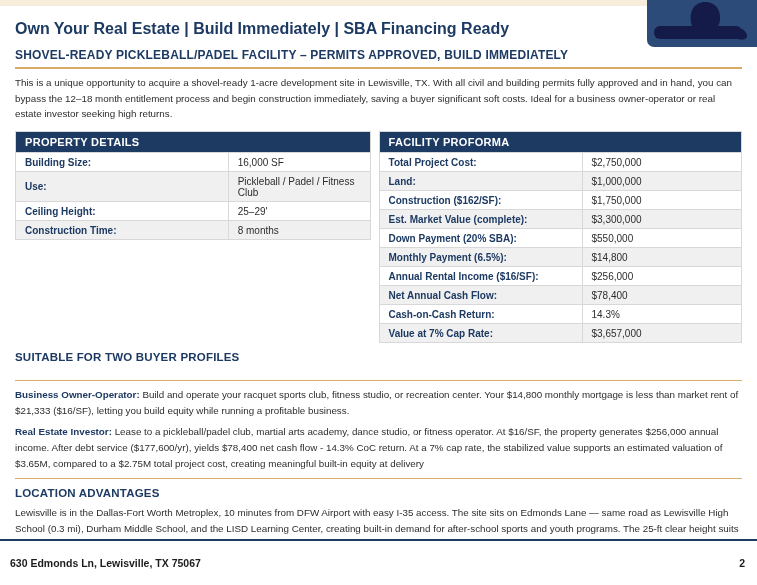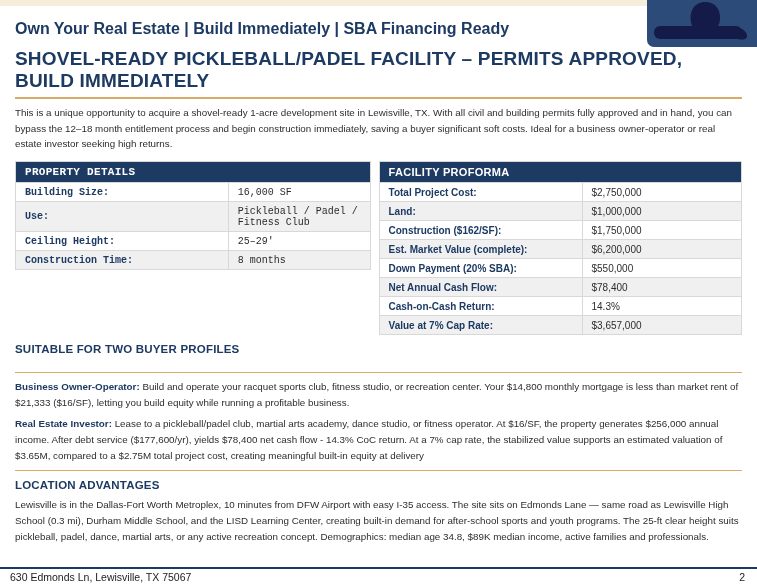--- a/index.html
+++ b/index.html
@@ -27,30 +27,30 @@
   }
   .logo-block svg{ display:block; width:100%; height:100%; }
 
   
   main{ padding:0 15px; }
   .tagline{
     text-align:left; color:var(--navy,#1d3a63); font-weight:bold;
     font-size:16px; margin:14px 0 10px 0;
   }
   h1{
-    color:var(--navy,#1d3a63); font-size:19px; font-weight:bold;
+    color:var(--navy,#1d3a63); font-size:12px; font-weight:bold;
     padding-bottom:5px; border-bottom:2px solid var(--gold-line,#d9ab68);
     margin-bottom:6px; letter-spacing:.2px;
   }
   .intro{ font-size:9.8px; line-height:1.6; color:#2d2d2d; margin-bottom:9px; }
 
   
   .tables{ display:flex; gap:8px; align-items:flex-start; }
   table{ border-collapse:collapse; font-size:10px; border:1px solid #d8d8d8; }
-  table.property{ width:357px;font-family:Liberation Mono, monospace; }
+  table.property{ width:357px; }
   table.financial{ width:365px; }
   th{
     background:var(--navy,#1d3a63); color:#ffffff; text-align:left;
     font-size:11px; padding:4px 9px; letter-spacing:.3px;
   }
   td{ padding:3.5px 9px; border-top:1px solid #d8d8d8; }
   td.lbl{ font-weight:bold; color:var(--navy,#1d3a63); width:60%; border-right:1px solid #d8d8d8; }
   table.financial td.lbl{ width:56%; }
   tbody tr:nth-child(even){ background:var(--alt-row,#f0f0f0); }
 
@@ -59,24 +59,24 @@
     color:var(--navy,#1d3a63); font-size:11.5px; font-weight:bold;
     margin-top:8px; letter-spacing:.2px;
   }
   h2.underlined{ border-bottom:1.5px solid var(--gold-line,#d9ab68); padding-bottom:17px; }
   .body-p{ font-size:9.8px; line-height:1.6; margin-top:6px; color:#2d2d2d; }
   .body-p b{ color:var(--navy,#1d3a63); }
   hr.gold{ border:none; border-top:1.5px solid var(--gold-line,#d9ab68); margin-top:7px; }
 
   
   .footer{
-    position:absolute; left:0; right:0; bottom:0; height:18px;
+    position:absolute; left:0; right:0; bottom:0; height:46px;
     border-top:2px solid var(--navy,#1d3a63); background:#fff;
     display:flex; justify-content:space-between; align-items:center;
-    padding:0 12px 0 10px; font-size:10.5px; color:#1c1c1c;
+    padding:0 12px 0 10px; font-size:10.5px; color:#1c1c1c;font-weight:bold;
   }
 </style>
 </head>
 <body>
 
 <div class="page">
 
   <div class="logo-block">
     <svg viewBox="0 0 110 47" aria-hidden="true">
       <g fill="var(--logo-ink,#141b49)">
@@ -135,25 +135,33 @@
             <tr>
               <td class="lbl">Land:</td>
               <td class="val">$1,000,000</td>
             </tr>
             <tr>
               <td class="lbl">Construction ($162/SF):</td>
               <td class="val">$1,750,000</td>
             </tr>
             <tr>
               <td class="lbl">Est. Market Value (complete):</td>
-              <td class="val">$6,200,000</td>
+              <td class="val">$3,300,000</td>
             </tr>
             <tr>
               <td class="lbl">Down Payment (20% SBA):</td>
               <td class="val">$550,000</td>
+            </tr>
+            <tr>
+              <td class="lbl">Monthly Payment (6.5%):</td>
+              <td class="val">$14,800</td>
+            </tr>
+            <tr>
+              <td class="lbl">Annual Rental Income ($16/SF):</td>
+              <td class="val">$256,000</td>
             </tr>
             <tr>
               <td class="lbl">Net Annual Cash Flow:</td>
               <td class="val">$78,400</td>
             </tr>
             <tr>
               <td class="lbl">Cash-on-Cash Return:</td>
               <td class="val">14.3%</td>
             </tr>
             <tr>

